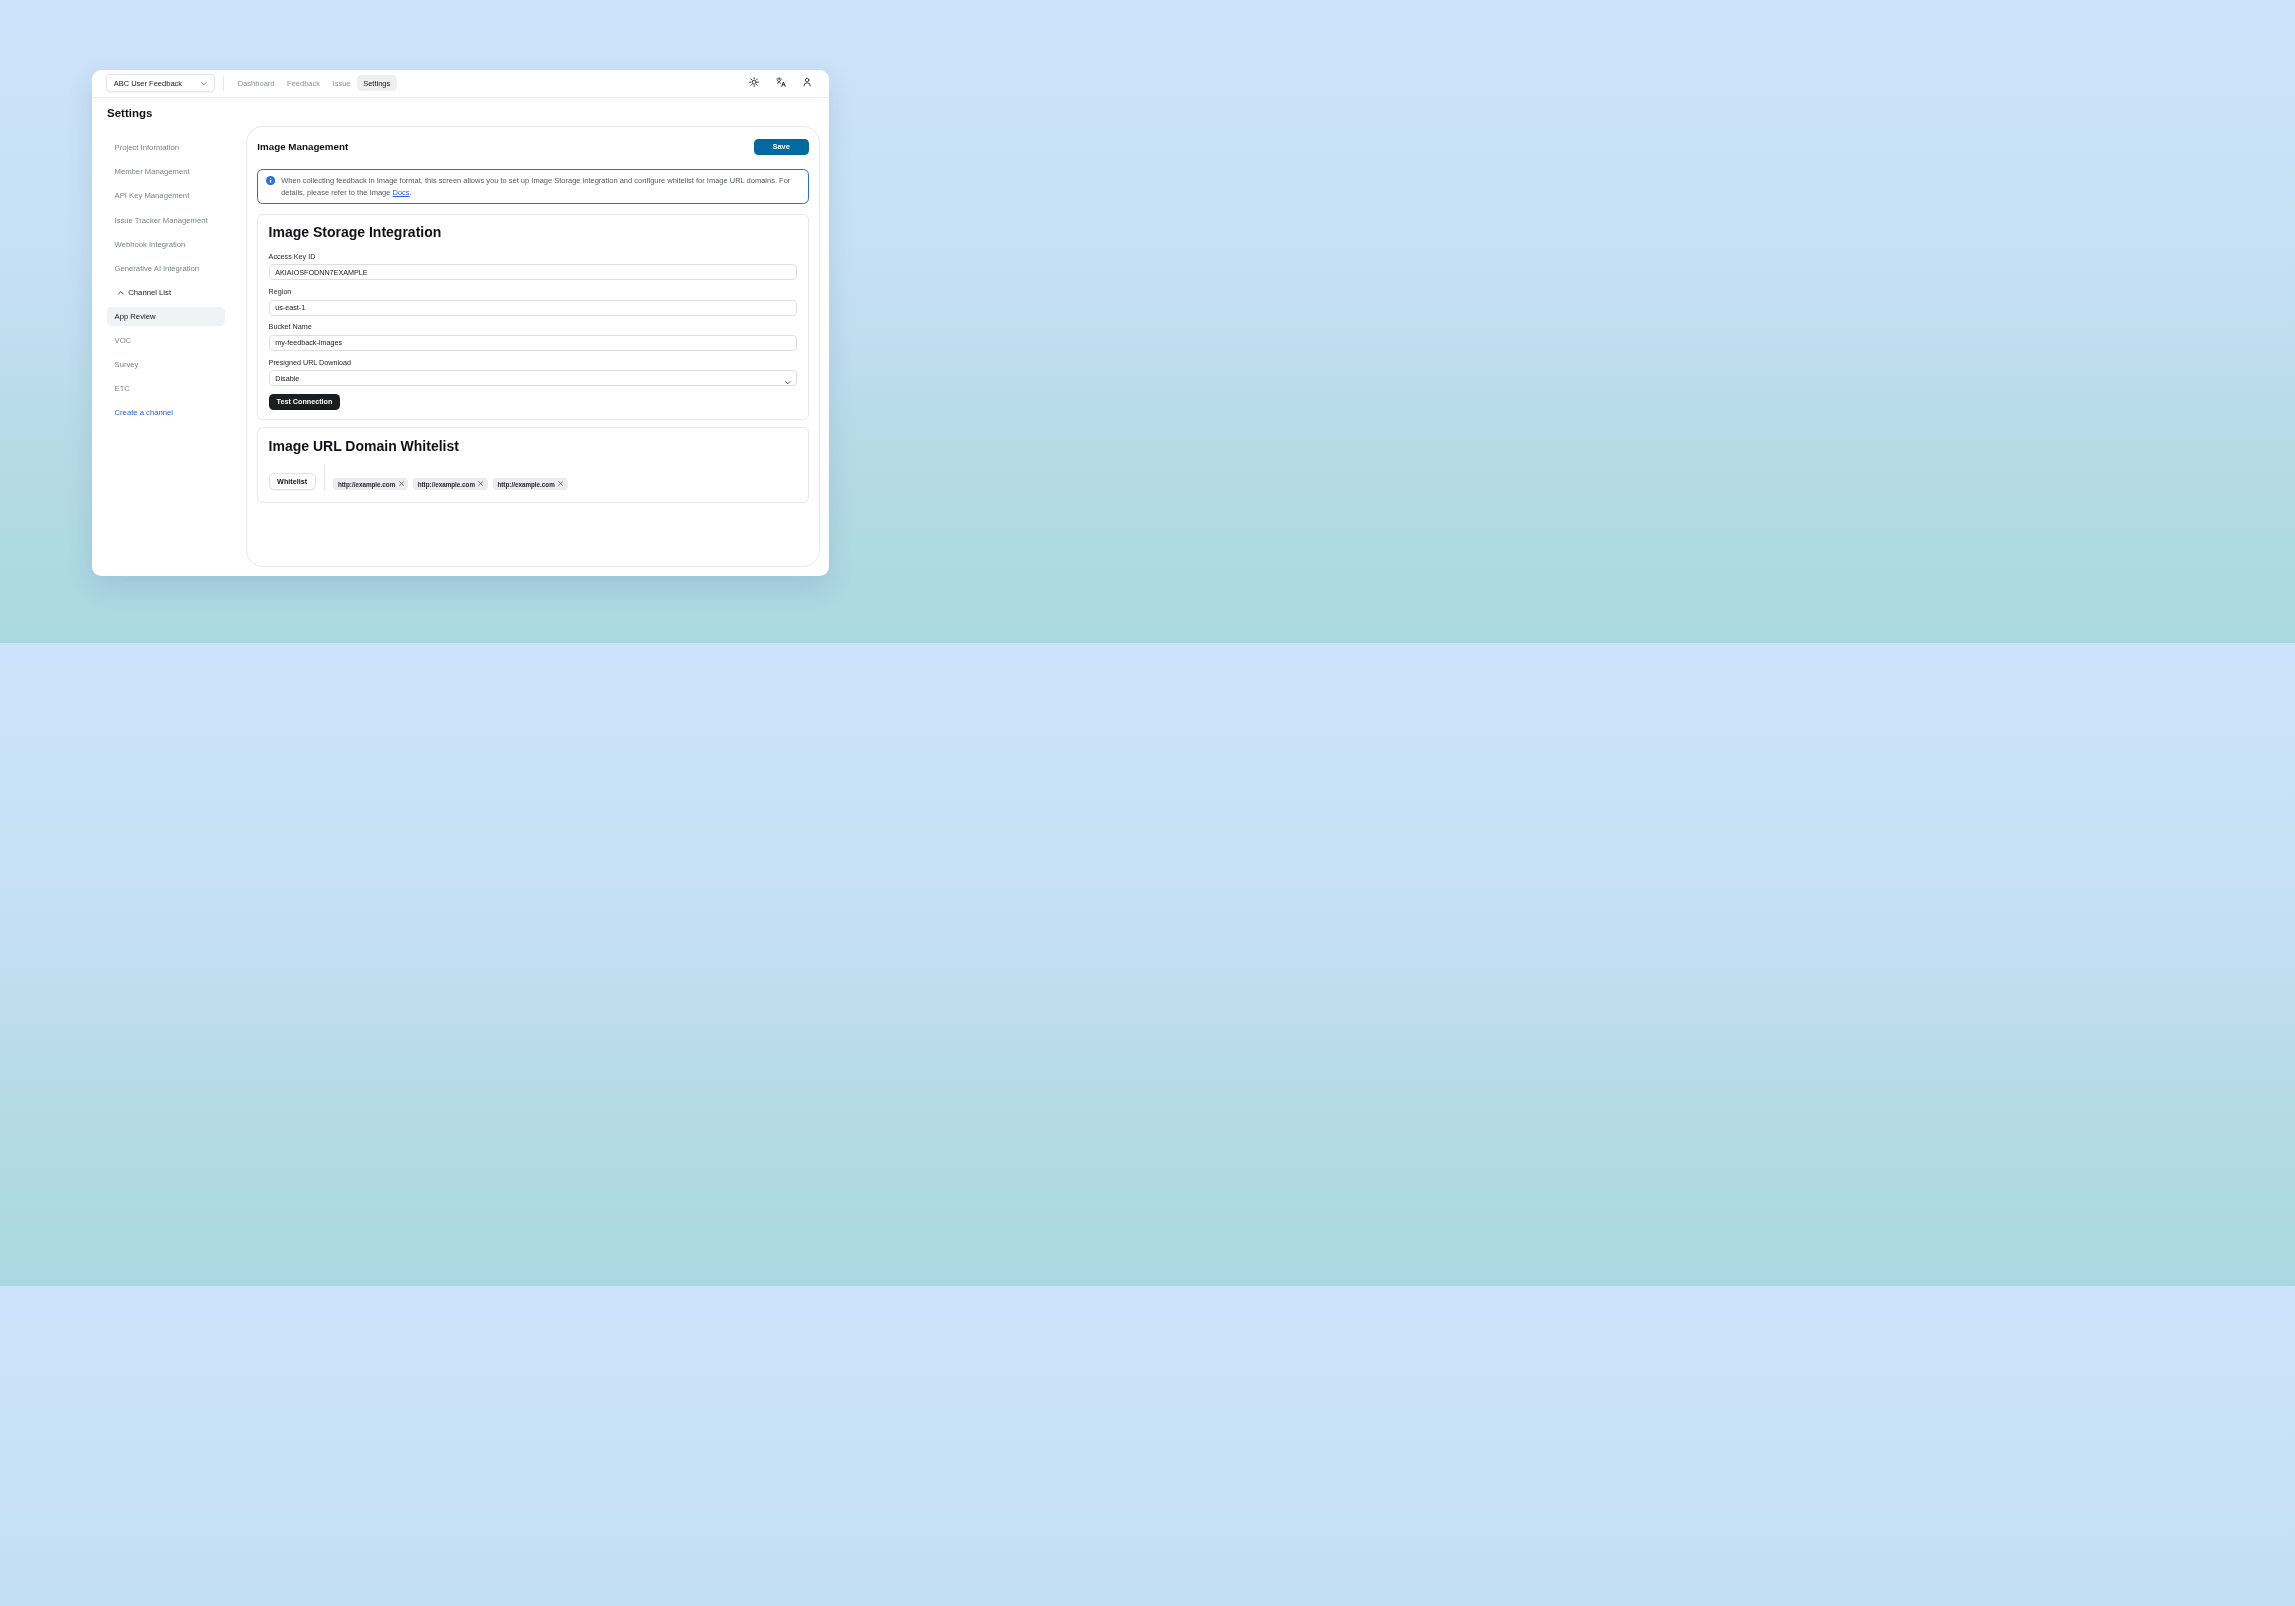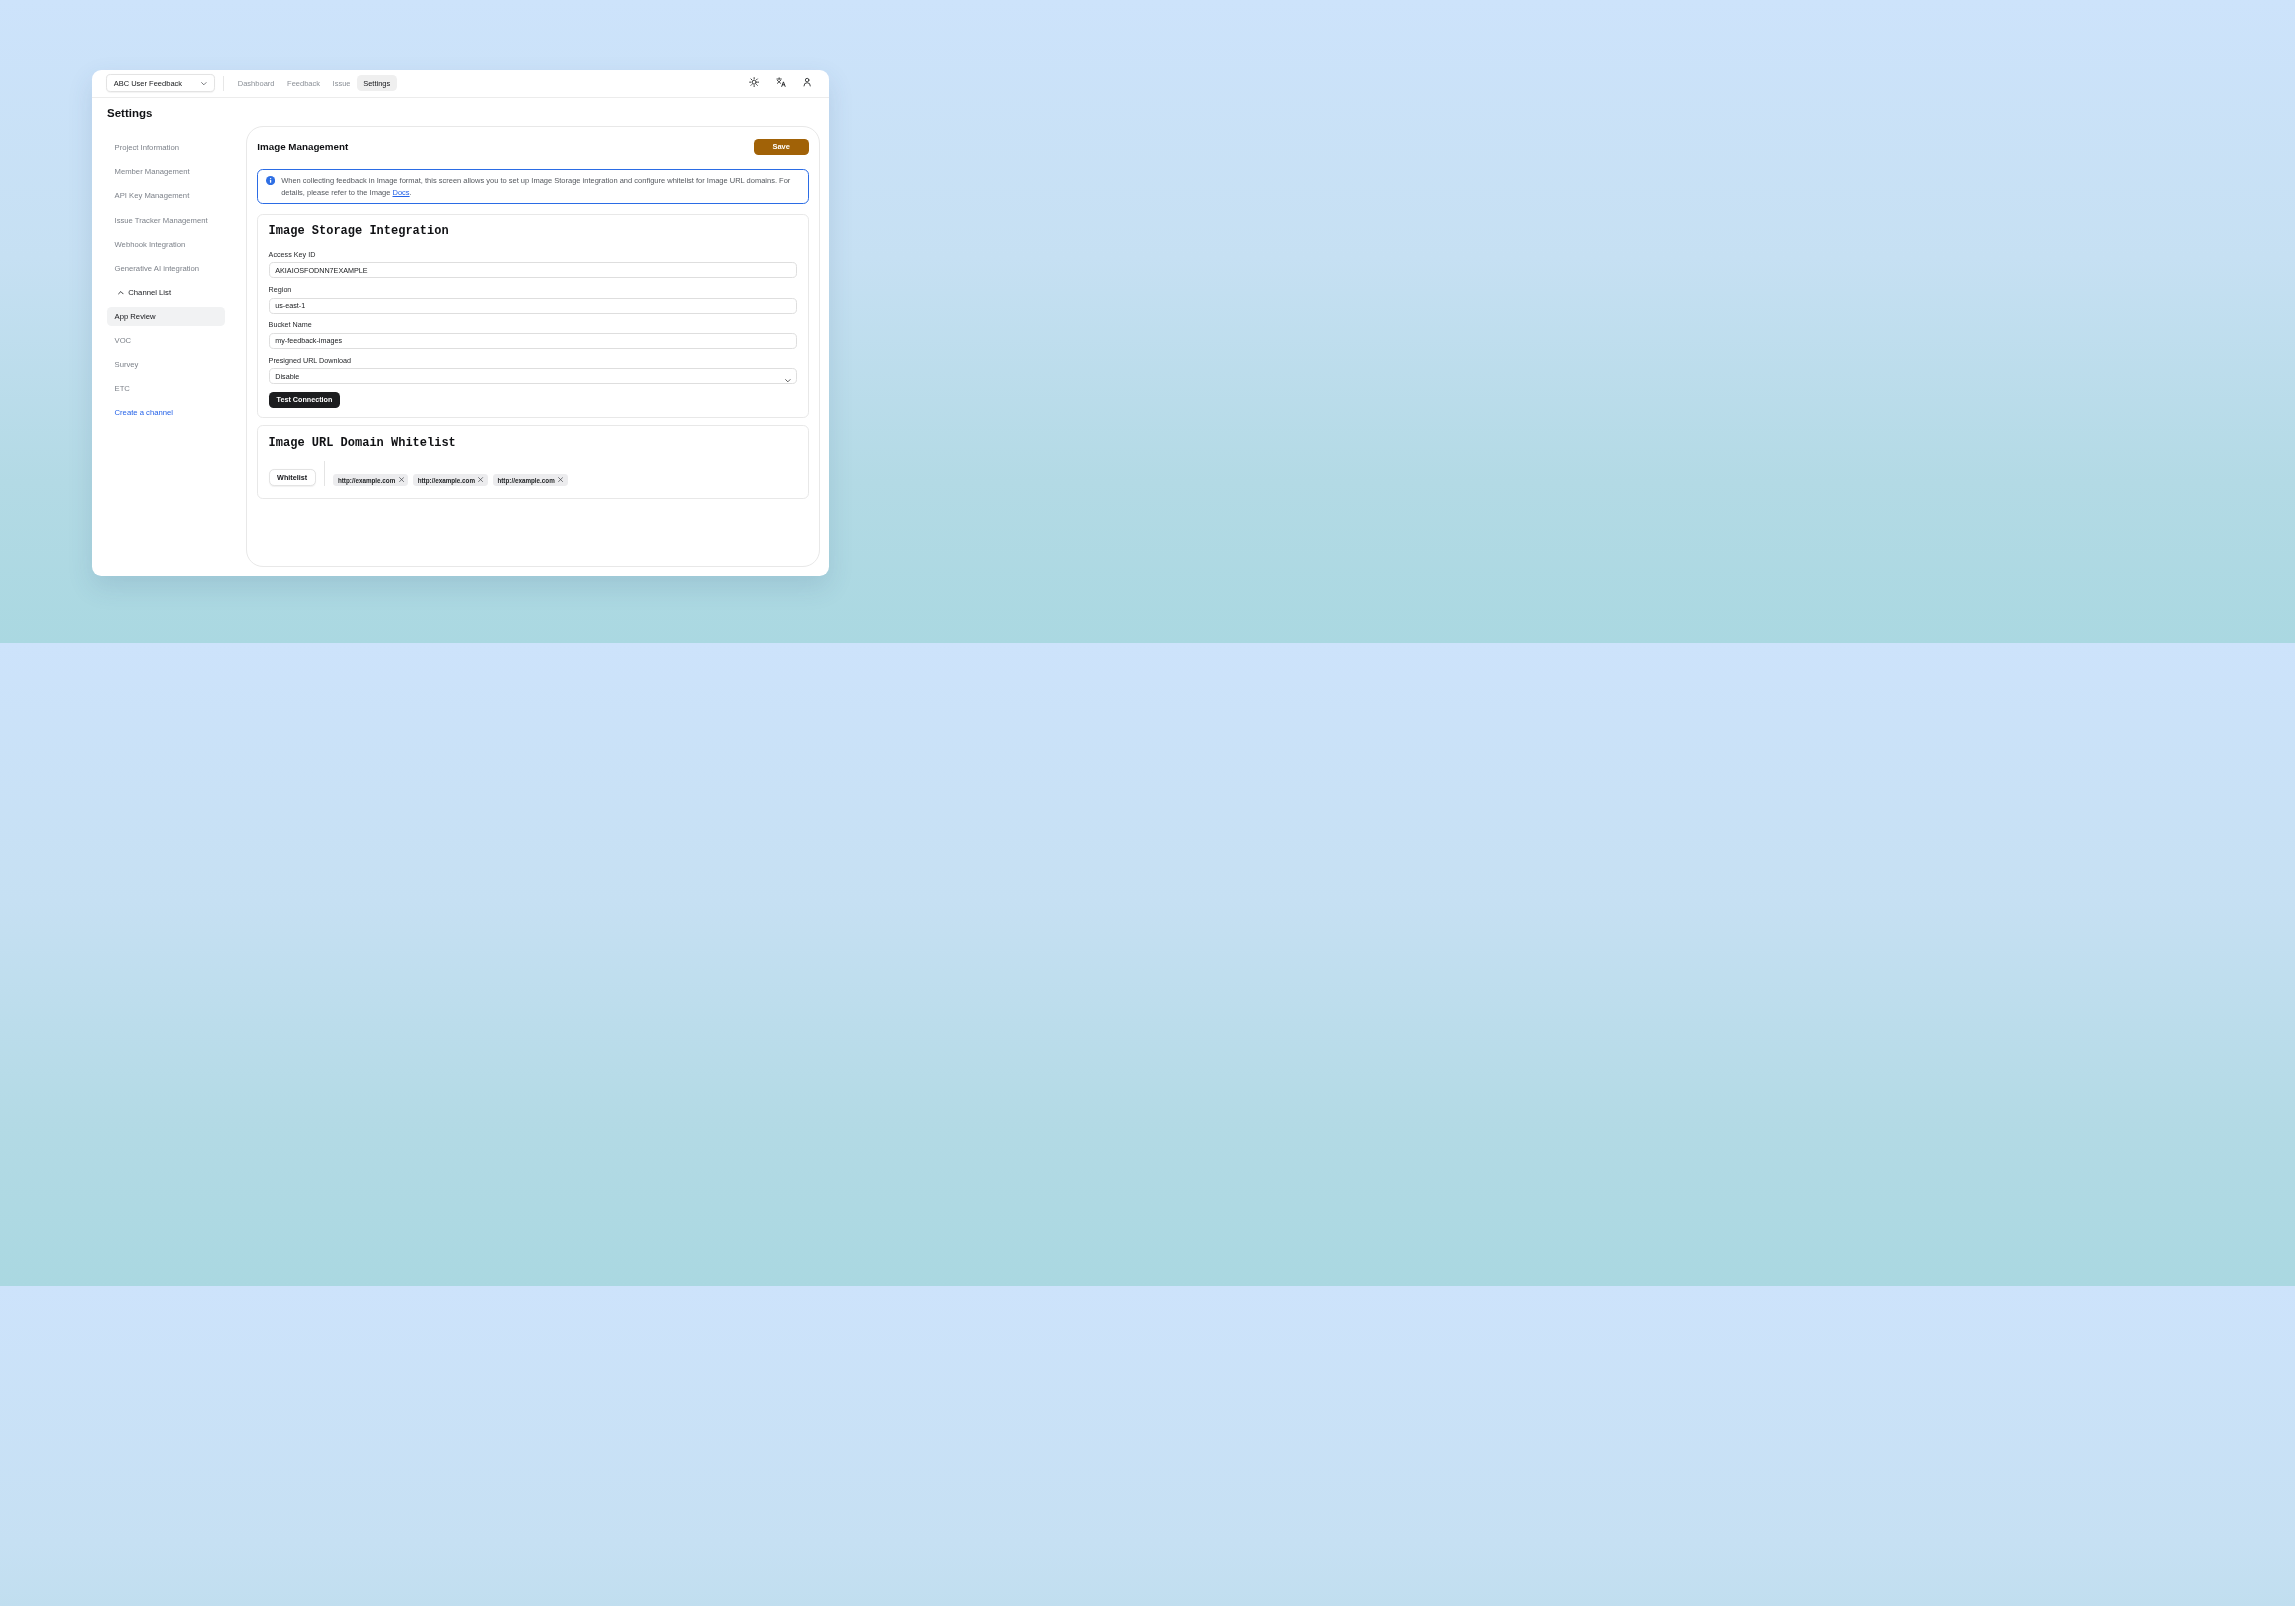--- a/index.html
+++ b/index.html
@@ -31,27 +31,27 @@
   .page-title { position:absolute; left:15px; top:37px; font-size:11.5px; font-weight:700; color:#101114; }
   .sidebar { position:absolute; left:15px; top:68px; width:118px; font-size:7.7px; }
   .side-item { height:19.5px; display:flex; align-items:center; padding-left:7.5px; color:#7d828a; border-radius:4.6px; margin-bottom:4.6px; cursor:pointer; }
   .side-item.active { background:#f1f2f3; color:#141519; }
   .side-header { height:19.5px; display:flex; align-items:center; padding-left:11px; gap:4.6px; color:#17191d; margin-bottom:4.6px; cursor:pointer; }
   .side-link { color:#2563e8; }
   
   .panel { position:absolute; left:154px; top:56px; width:574px; height:441px; border:0.6px solid #e8e8e8; border-radius:17px; background:#fff; padding:11.5px 10.3px; }
   .panel-header { display:flex; justify-content:space-between; align-items:center; height:16px; }
   .panel-title { font-size:9.8px; font-weight:700; color:#101114; }
-  .save-btn { width:55px; height:16px; background:#a16207; color:#fff; border:none; border-radius:4.6px; font-weight:700; font-size:7.5px; font-family:inherit; cursor:pointer; }
+  .save-btn { width:55px; height:16px; background:#0369a1; color:#fff; border:none; border-radius:4.6px; font-weight:700; font-size:7.5px; font-family:inherit; cursor:pointer; }
   .info-box { margin-top:14.3px; border:0.9px solid #2b6ce5; border-radius:5.7px; padding:5.2px 8px; display:flex; gap:5.7px; font-size:7.5px; color:#55595f; line-height:1.55; }
   .info-box .icon { flex:0 0 auto; margin-top:1.1px; }
   .doc-link { color:#2563e8; text-decoration:underline; cursor:pointer; }
   .section { border:0.6px solid #e8e8e8; border-radius:5.7px; background:#fff; }
   .section.storage { margin-top:9.2px; padding:9.8px 10.3px 9.2px; }
-  .section h3 { margin:0 0 11.5px; font-size:12px; font-weight:700; color:#101114;font-family:Liberation Mono, monospace; }
+  .section h3 { margin:0 0 11.5px; font-size:14px; font-weight:700; color:#101114; }
   .field { margin-top:6.9px; }
   .field label { display:block; font-size:7.2px; color:#26282b; margin-bottom:3.4px; }
   .field input { width:100%; height:16px; border:0.6px solid #dedede; border-radius:4.6px; padding:0 5.7px; font-size:7.2px; color:#17191c; font-family:inherit; background:#fff; }
   .selectwrap { position:relative; }
   .selectwrap .chev { position:absolute; right:6.9px; top:6.3px; color:#333; pointer-events:none; }
   .test-btn { margin-top:7.5px; height:16px; padding:0 8px; background:#1c1d1f; color:#fff; border:none; border-radius:4.6px; font-weight:700; font-size:7.2px; font-family:inherit; cursor:pointer; }
   .section.whitelist { margin-top:6.9px; padding:9.8px 10.3px 11.5px; }
   .wl-row { display:flex; align-items:flex-end; }
   .wl-btn { height:17px; padding:0 7.5px; border:0.6px solid #e3e3e3; border-radius:5.2px; background:#fff; font-weight:700; font-size:7.2px; font-family:inherit; color:#141519; box-shadow:0 0.6px 1.1px rgba(0,0,0,.06); cursor:pointer; }
   .wl-divider { width:0.6px; height:25px; background:#e4e4e4; margin:0 8.6px; }

